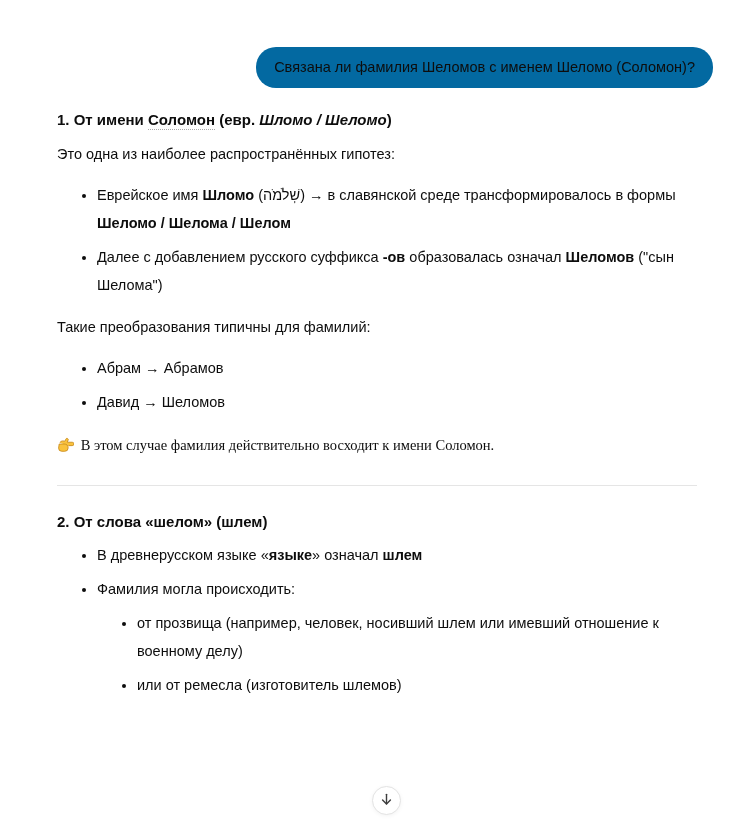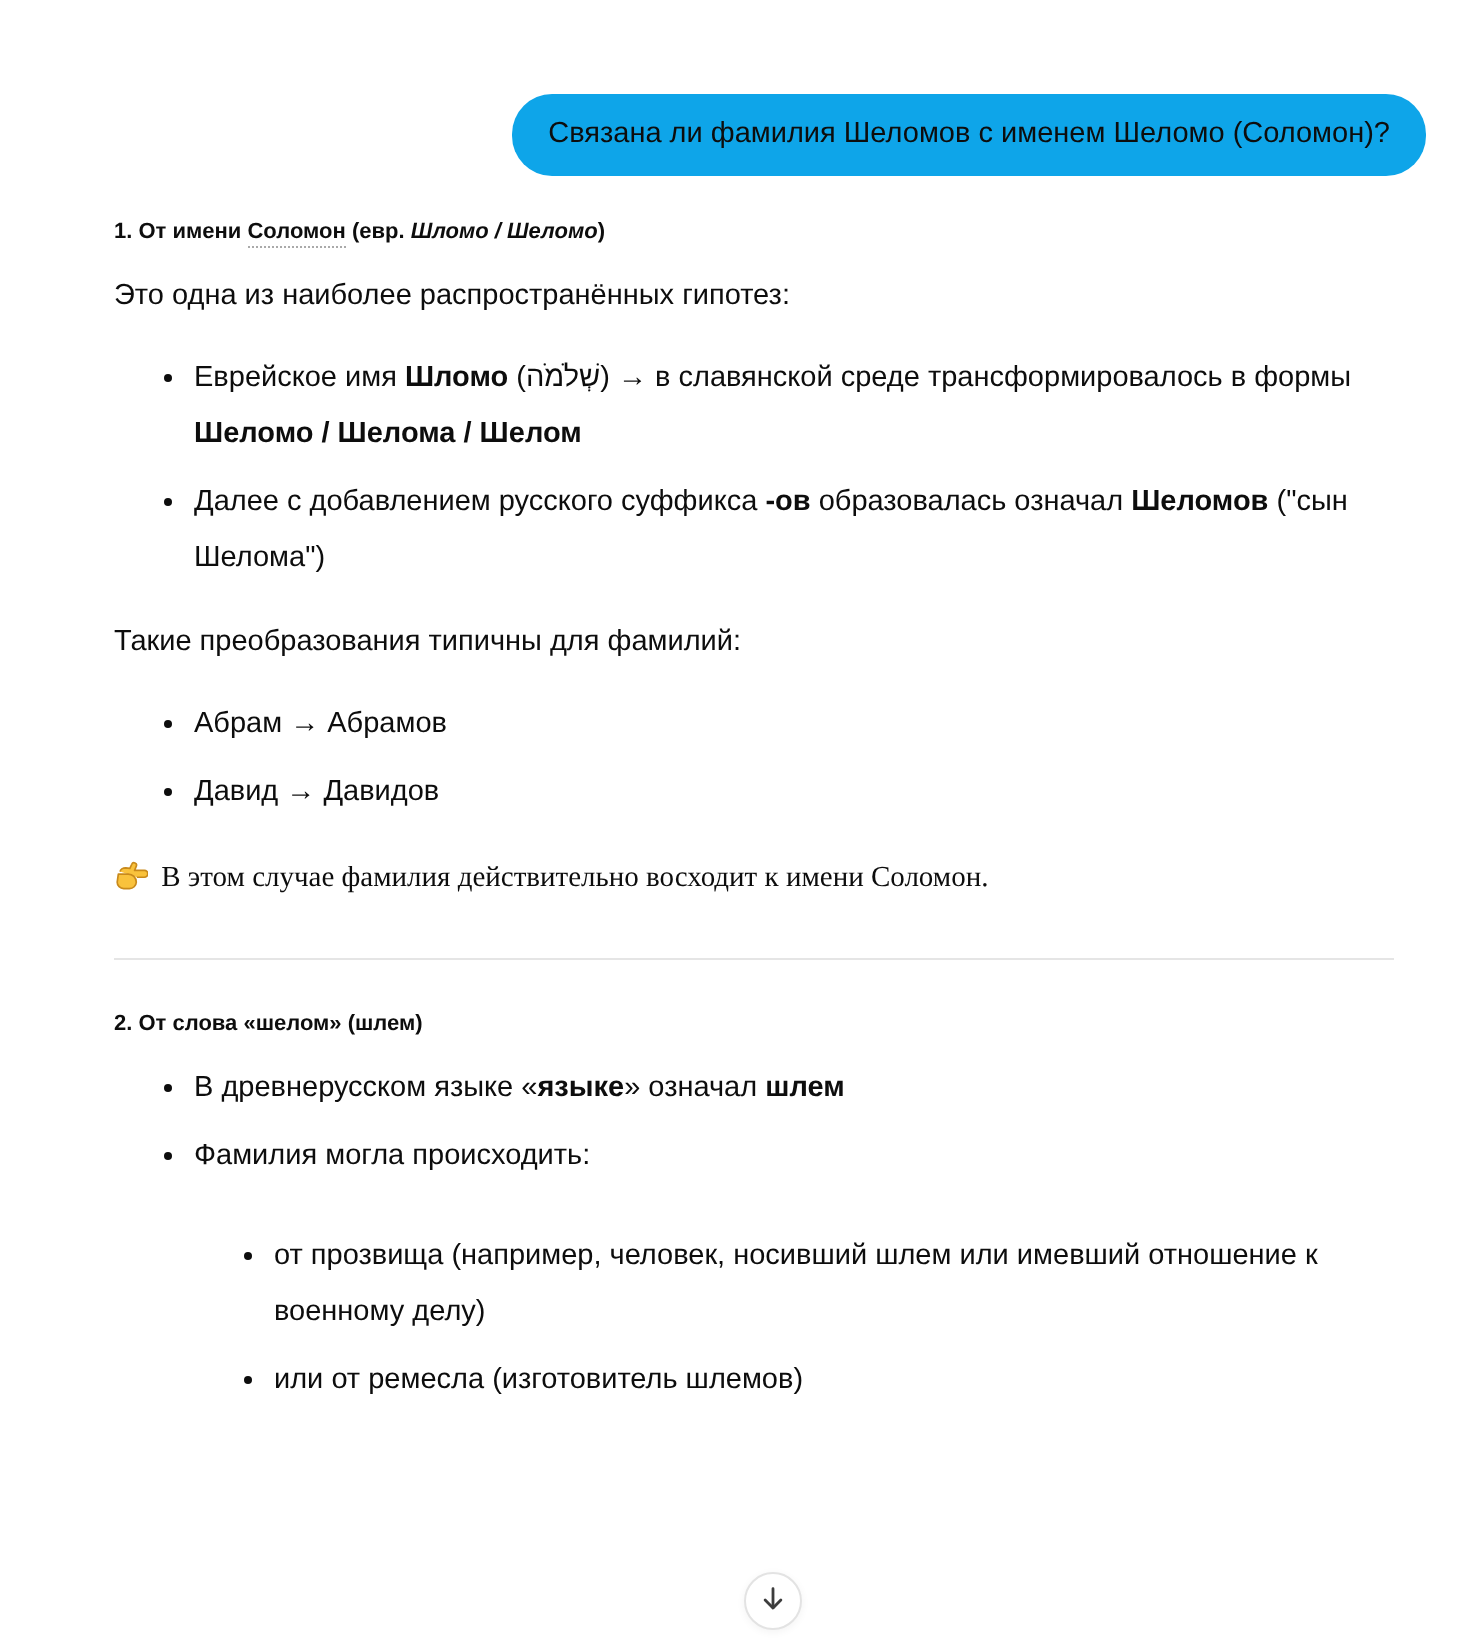--- a/index.html
+++ b/index.html
@@ -7,30 +7,30 @@
     width:735px;height:821px;position:relative;overflow:hidden;
     background:#ffffff;
     font-family:"Liberation Sans","DejaVu Sans",sans-serif;
     color:#0d0d0d;
     -webkit-font-smoothing:antialiased;
   }
   .wrap{position:relative;width:656px;margin-left:57px;}
   
   .bubble-row{display:flex;justify-content:flex-end;padding-top:47px;}
   .bubble{
-    background:#0ea5e9;border-radius:20px;padding:10px 18px;
+    background:#0369a1;border-radius:20px;padding:10px 18px;
     font-size:14.5px;line-height:1.45;color:#0d0d0d;max-width:480px;
   }
   
   .assistant{width:640px;margin-top:21px;font-size:14.5px;line-height:1.93;}
   .assistant p{margin:0 0 13px;}
-  .assistant h3{font-size:11px;line-height:1.45;margin:20px 0 10px;font-weight:700;}
+  .assistant h3{font-size:15px;line-height:1.45;margin:20px 0 10px;font-weight:700;}
   .assistant ul{margin:0 0 14px;padding-left:40px;list-style:disc;}
   .assistant li{margin-bottom:6px;}
-  .assistant li ul{margin:22px 0 0;padding-left:40px;}
+  .assistant li ul{margin:6px 0 0;padding-left:40px;}
   .note{margin-top:15px !important;margin-bottom:2px !important;font-family:Liberation Serif, serif;}
   hr{border:none;border-top:1px solid #e5e5e5;margin:25px 0;}
   strong{font-weight:700;}
   em{font-style:italic;}
   .dotted-u{border-bottom:1.5px dotted #aaaaaa;padding-bottom:1px;}
   .inline-icon{display:inline-block;width:17px;height:17px;vertical-align:-3px;margin-right:3px;}
   .inline-icon svg{width:100%;height:100%;display:block;}
   
   .scroll-btn{
     position:absolute;left:372px;top:786px;width:29px;height:29px;border-radius:50%;
@@ -55,21 +55,21 @@
 
     <h3><span>1. От имени </span><span class="dotted-u">Соломон</span><span> (евр. </span><em>Шломо / Шеломо</em><span>)</span></h3>
     <p><span>Это одна из наиболее распространённых гипотез:</span></p>
     <ul>
       <li><span>Еврейское имя </span><strong>Шломо</strong><span> (שְׁלֹמֹה) → в славянской среде трансформировалось в формы </span><strong>Шеломо / Шелома / Шелом</strong></li>
       <li><span>Далее с добавлением русского суффикса </span><strong>-ов</strong><span> образовалась означал </span><strong>Шеломов</strong><span> ("сын Шелома")</span></li>
     </ul>
     <p><span>Такие преобразования типичны для фамилий:</span></p>
     <ul>
       <li><span>Абрам → Абрамов</span></li>
-      <li><span>Давид → Давидов</span></li>
+      <li><span>Давид → Шеломов</span></li>
     </ul>
     <p class="note"><span class="inline-icon"><svg viewBox="0 0 18 18">
             <g stroke="#c98a1b" stroke-width="0.9" fill="#f9c23c" stroke-linejoin="round">
               <path d="M3.2 7.2 a3 2.2 0 0 1 3-2 l2.2 0.3 1 -2.2 a1.3 1.3 0 0 1 2.4 1 l-0.9 2.3 h5.2 a1.8 1.8 0 0 1 0 3.6 h-4"></path>
               <path d="M2.3 8.5 h5.2 a4.3 4.3 0 0 1 4.3 4.3 a3.6 3.6 0 0 1 -3.6 3.4 h-3.1 a3.4 3.4 0 0 1 -3.4-3.4 z"></path>
             </g>
           </svg></span><span> В этом случае фамилия действительно восходит к имени Соломон.</span></p>
 
     <hr>
 

